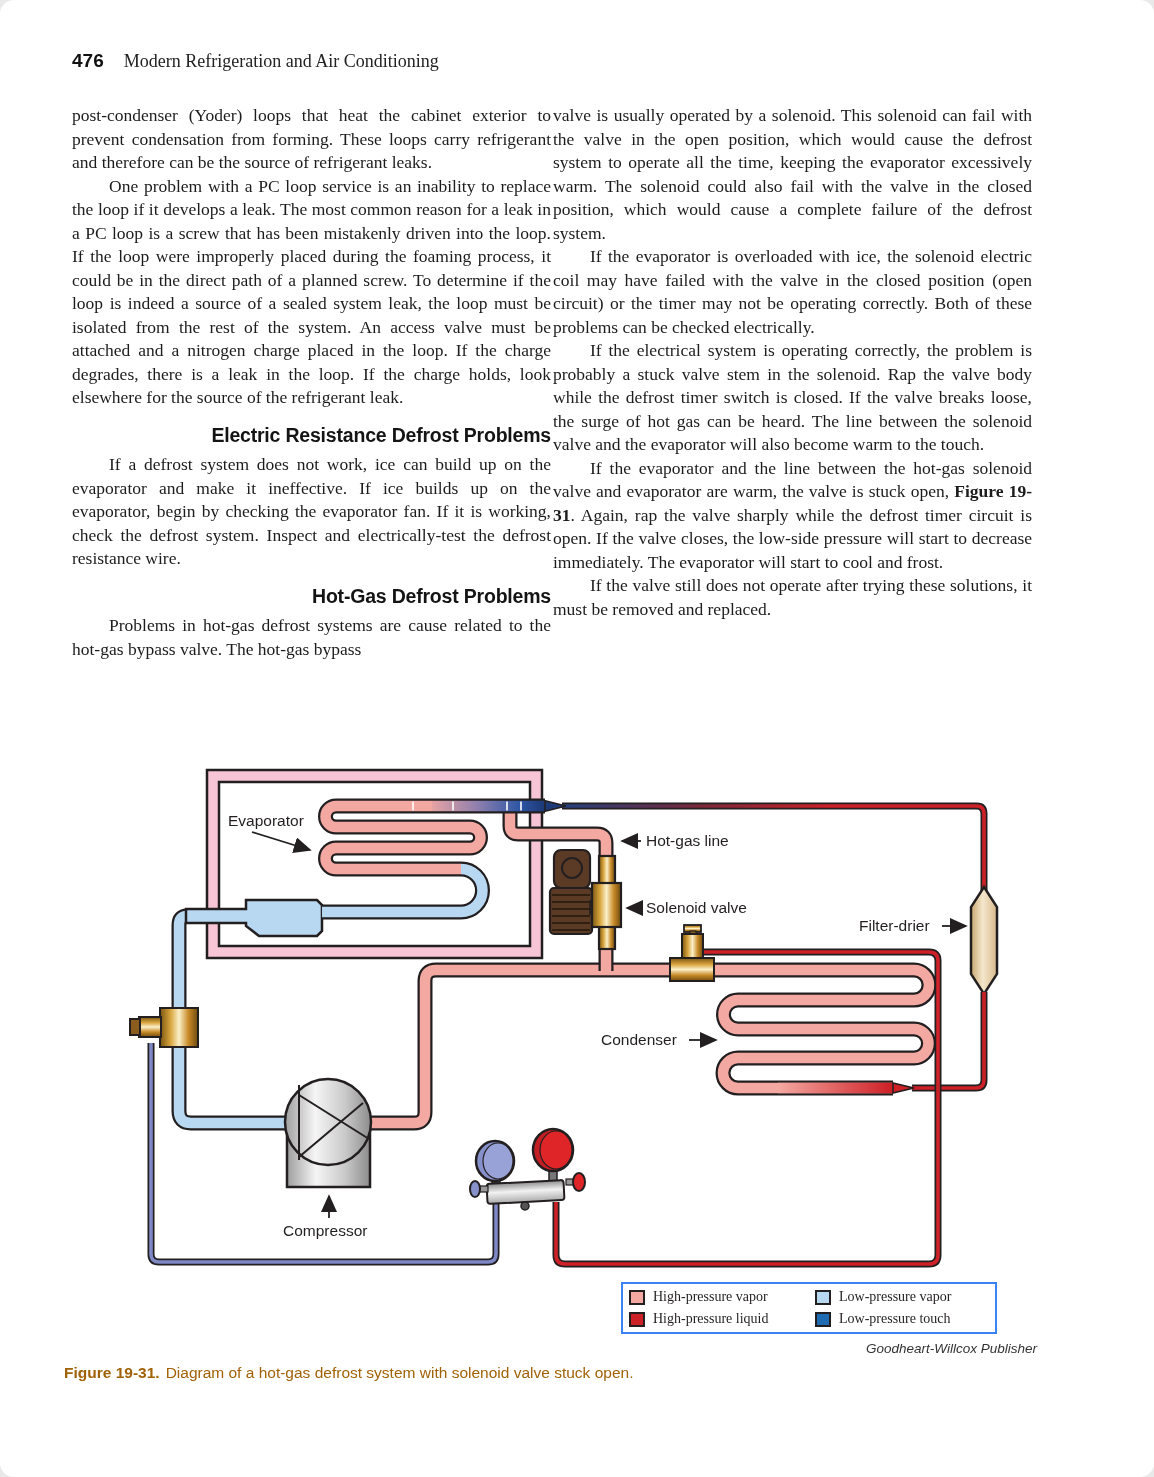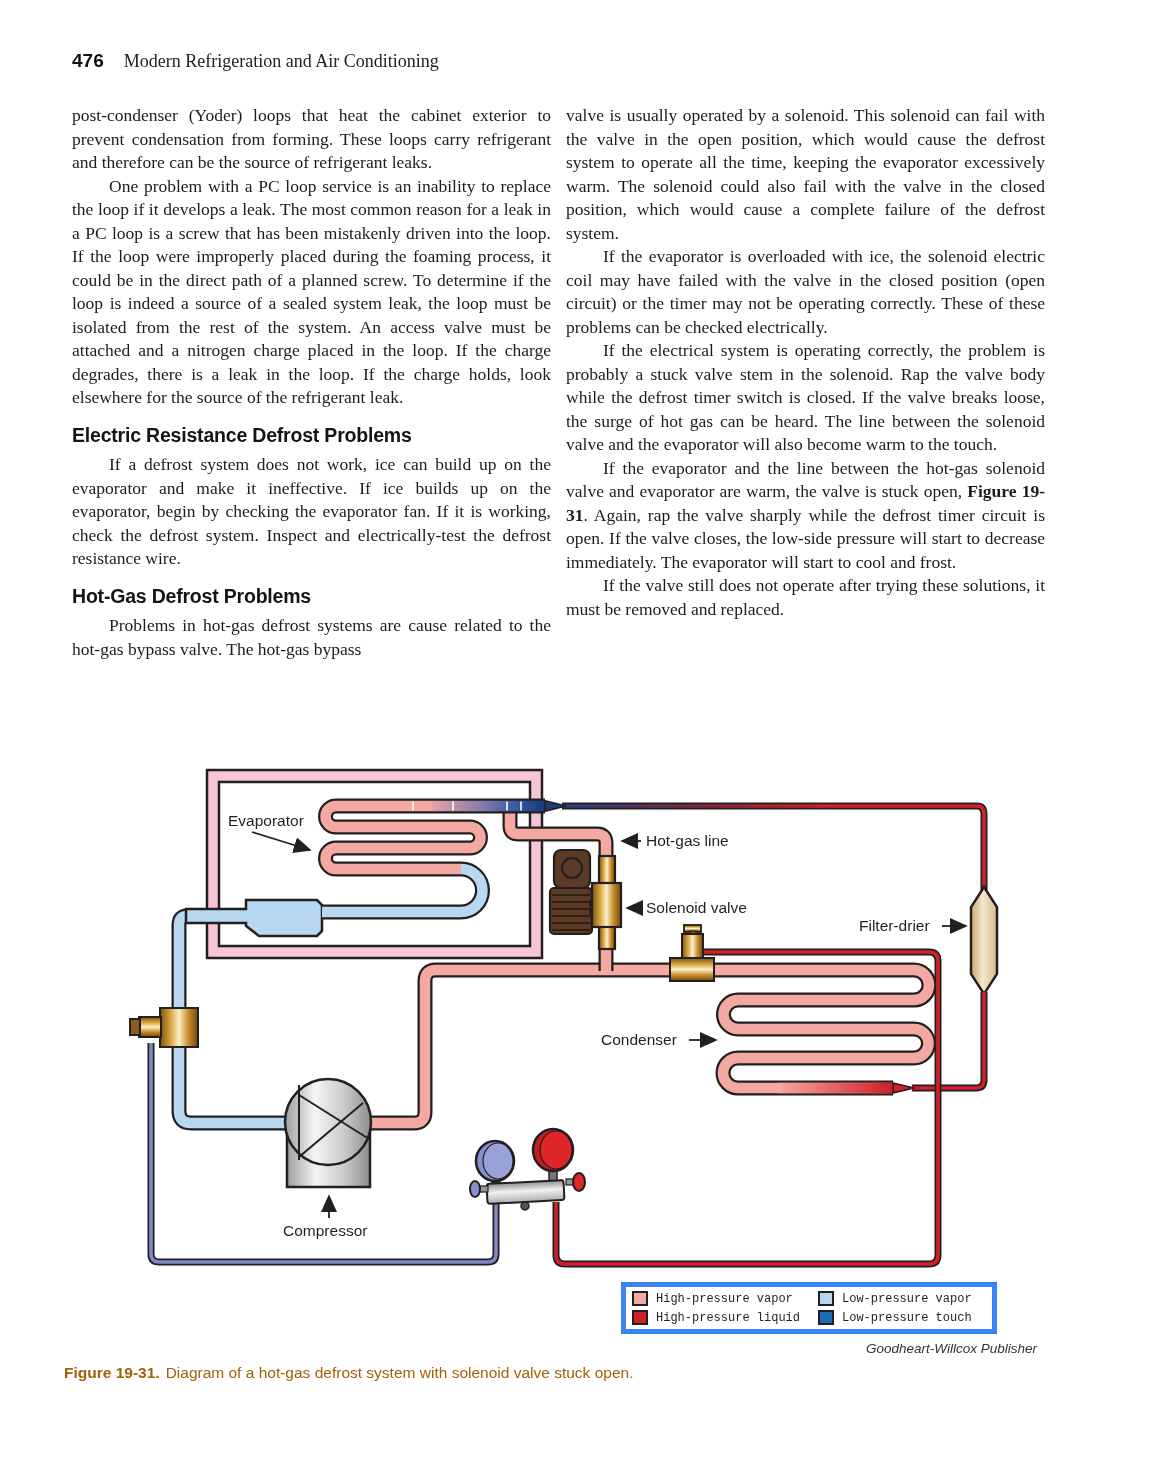--- a/index.html
+++ b/index.html
@@ -1,33 +1,33 @@
 <!DOCTYPE html>
 <html><head>
 <meta charset="utf-8">
 <style>
   html,body{margin:0;padding:0;background:#e9e9e9;}
   .page{position:relative;width:1154px;height:1477px;background:#ffffff;overflow:hidden;
-        font-family:"Liberation Serif", serif;color:#1c1c1c;}
+        font-family:"Liberation Serif", serif;color:#1c1c1c;border-radius:14px;}
   .running-head{position:absolute;left:72px;top:50px;white-space:nowrap;}
   .pagenum{font-family:"Liberation Sans",sans-serif;font-weight:bold;font-size:19px;color:#111;}
   .booktitle{font-size:18px;margin-left:20px;color:#222;}
   .col{position:absolute;top:104px;width:479px;text-align:justify;font-size:17.5px;line-height:23.5px;}
   .col-left{left:72px;}
-  .col-right{left:566px;}
+  .col-right{left:553px;}
   .col p{margin:0;}
   .col p.ind{text-indent:37px;}
   .col h3{font-family:"Liberation Sans",sans-serif;font-size:19.5px;font-weight:bold;color:#141414;
-          margin:14px 0 6px 0;text-align:left;letter-spacing:-0.2px;}
+          margin:14px 0 6px 0;text-align:right;letter-spacing:-0.2px;}
   svg{position:absolute;left:0;top:765px;}
   svg text{font-family:"Liberation Sans",sans-serif;font-size:15.5px;fill:#231F20;}
-  .legend{position:absolute;left:621px;top:1282px;width:376px;height:52px;border:5px solid #3b82f6;
+  .legend{position:absolute;left:621px;top:1282px;width:376px;height:52px;border:2px solid #3b82f6;
           background:#fff;box-sizing:border-box;display:grid;grid-template-columns:186px auto;
           grid-auto-rows:1fr;align-items:center;padding:2px 6px;
-          font-family:Liberation Mono, monospace;font-size:12px;color:#231F20;}
+          font-family:Liberation Serif, serif;font-size:14px;color:#231F20;}
   .leg-item{display:flex;align-items:center;gap:8px;white-space:nowrap;}
   .swatch{display:inline-block;width:16px;height:15px;border:2px solid #231F20;box-sizing:border-box;}
   .credit{position:absolute;top:1341px;right:117px;font-family:"Liberation Sans",sans-serif;
           font-style:italic;font-size:13.5px;color:#333;}
   .caption{position:absolute;left:64px;top:1364px;width:900px;font-family:"Liberation Sans",sans-serif;
            font-size:15.5px;color:#a16207;}
   .caption b{margin-right:6px;}
 </style>
 </head>
 <body>
@@ -42,21 +42,21 @@
     <p>post-condenser (Yoder) loops that heat the cabinet exterior to prevent condensation from forming. These loops carry refrigerant and therefore can be the source of refrigerant leaks.</p>
     <p class="ind">One problem with a PC loop service is an inability to replace the loop if it develops a leak. The most common reason for a leak in a PC loop is a screw that has been mistakenly driven into the loop. If the loop were improperly placed during the foaming process, it could be in the direct path of a planned screw. To determine if the loop is indeed a source of a sealed system leak, the loop must be isolated from the rest of the system. An access valve must be attached and a nitrogen charge placed in the loop. If the charge degrades, there is a leak in the loop. If the charge holds, look elsewhere for the source of the refrigerant leak.</p>
     <h3>Electric Resistance Defrost Problems</h3>
     <p class="ind">If a defrost system does not work, ice can build up on the evaporator and make it ineffective. If ice builds up on the evaporator, begin by checking the evaporator fan. If it is working, check the defrost system. Inspect and electrically-test the defrost resistance wire.</p>
     <h3>Hot-Gas Defrost Problems</h3>
     <p class="ind">Problems in hot-gas defrost systems are cause related to the hot-gas bypass valve. The hot-gas bypass</p>
   </div>
 
   <div class="col col-right">
     <p>valve is usually operated by a solenoid. This solenoid can fail with the valve in the open position, which would cause the defrost system to operate all the time, keeping the evaporator excessively warm. The solenoid could also fail with the valve in the closed position, which would cause a complete failure of the defrost system.</p>
-    <p class="ind">If the evaporator is overloaded with ice, the solenoid electric coil may have failed with the valve in the closed position (open circuit) or the timer may not be operating correctly. These of these problems can be checked electrically.</p>
+    <p class="ind">If the evaporator is overloaded with ice, the solenoid electric coil may have failed with the valve in the closed position (open circuit) or the timer may not be operating correctly. Both of these problems can be checked electrically.</p>
     <p class="ind">If the electrical system is operating correctly, the problem is probably a stuck valve stem in the solenoid. Rap the valve body while the defrost timer switch is closed. If the valve breaks loose, the surge of hot gas can be heard. The line between the solenoid valve and the evaporator will also become warm to the touch.</p>
     <p class="ind"><span>If the evaporator and the line between the hot-gas solenoid valve and evaporator are warm, the valve is stuck open, </span><b>Figure 19-31</b><span>. Again, rap the valve sharply while the defrost timer circuit is open. If the valve closes, the low-side pressure will start to decrease immediately. The evaporator will start to cool and frost.</span></p>
     <p class="ind">If the valve still does not operate after trying these solutions, it must be removed and replaced.</p>
   </div>
 
   <svg width="1154" height="580" viewBox="0 0 1154 580">
     <defs>
       <linearGradient id="evapGrad" gradientUnits="userSpaceOnUse" x1="425" y1="0" x2="543" y2="0">
         <stop offset="0" stop-color="#F3A8A1"></stop>
           <stop offset="0.45" stop-color="#8E7FAE"></stop>

